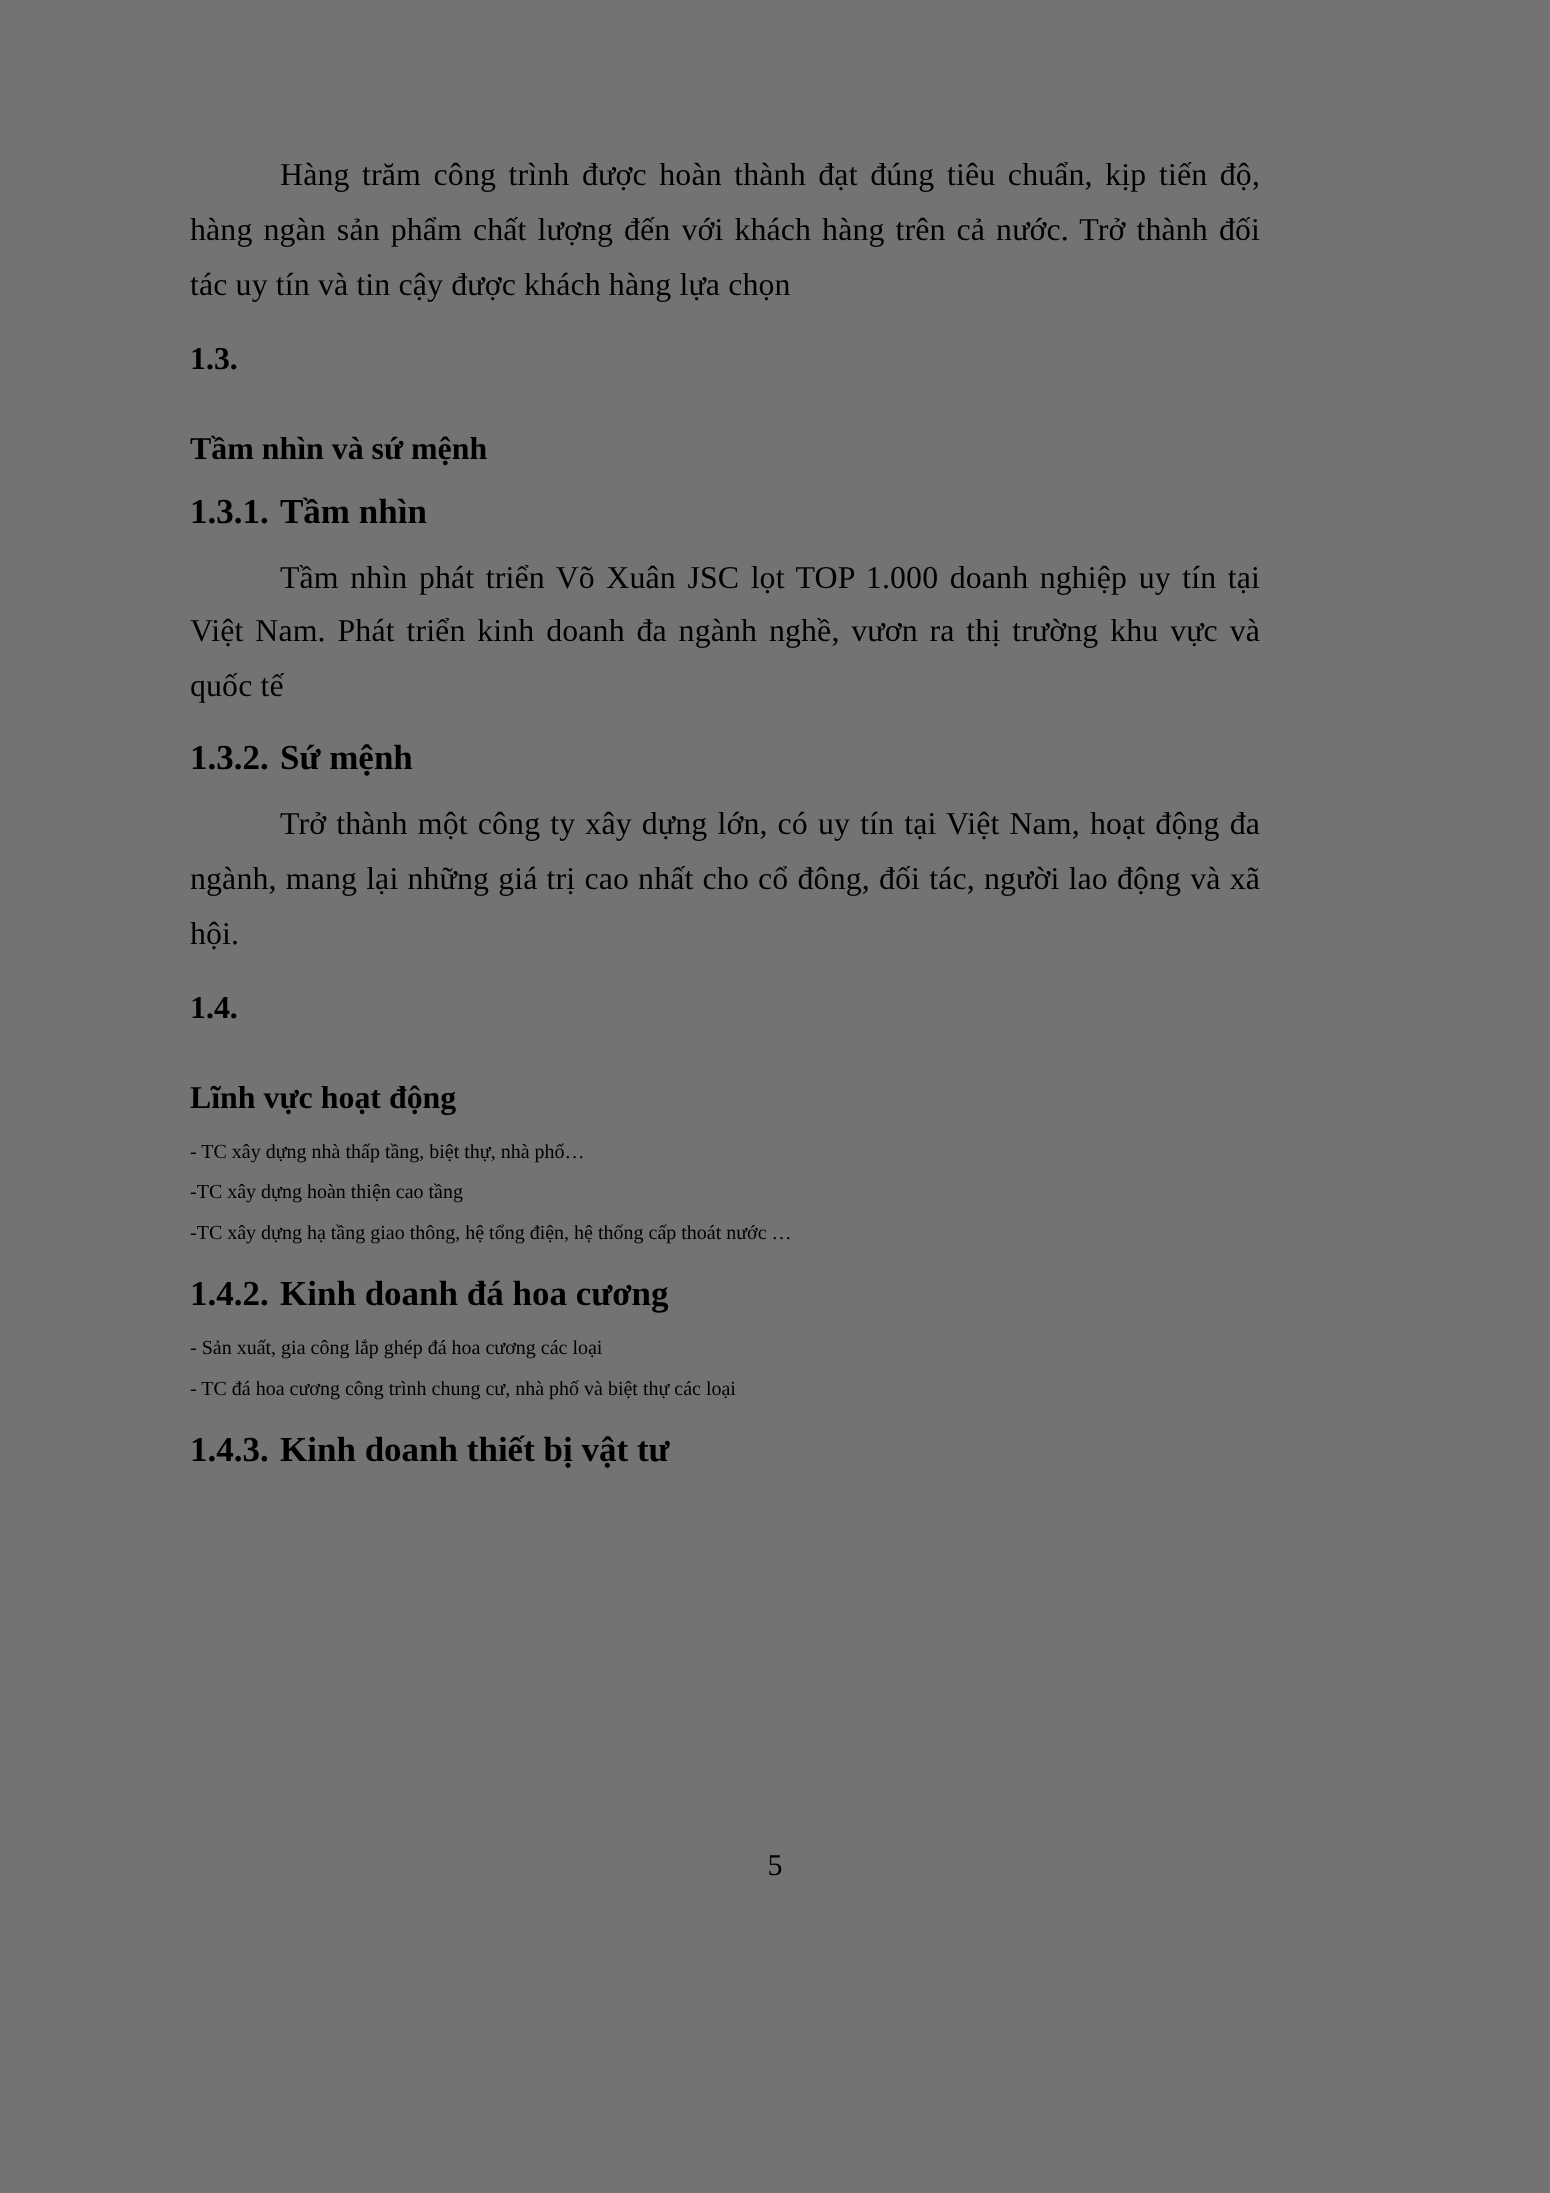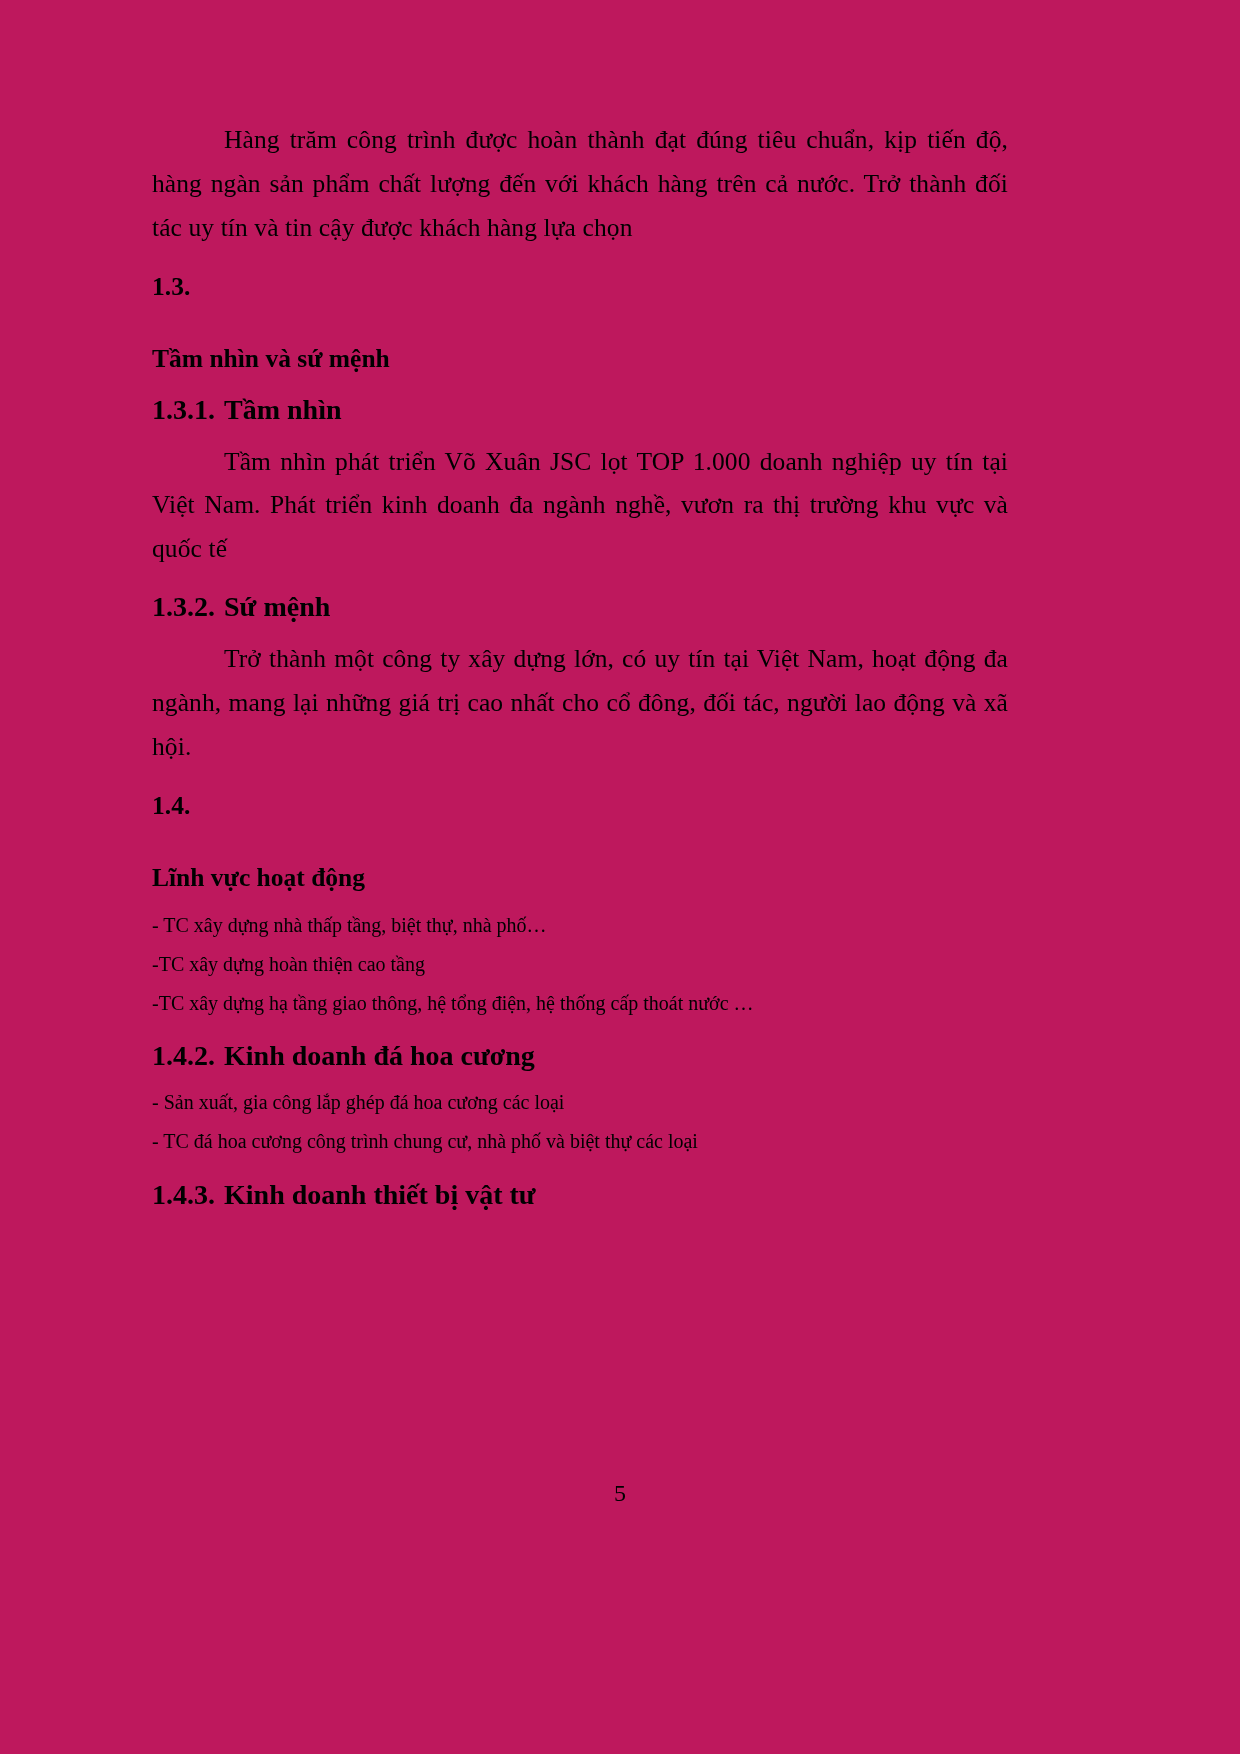--- a/index.html
+++ b/index.html
@@ -4,21 +4,21 @@
 <style>
   html, body {
     margin: 0;
     padding: 0;
     background: #ffffff;
   }
   .page {
     position: relative;
     width: 1240px;
     height: 1754px;
-    background: #be185d;
+    background: #737373;
     margin: 0 auto;
     font-family: "Liberation Serif", "DejaVu Serif", serif;
     color: #000000;
     box-sizing: border-box;
   }
   .content {
     position: absolute;
     left: 152px;
     top: 118px;
     width: 856px;
@@ -53,21 +53,21 @@
     margin-top: 20px;
     margin-bottom: 14px;
     display: flex;
     align-items: baseline;
   }
   .h3 .num {
     width: 72px;
     flex: 0 0 72px;
   }
   .bullet {
-    font-size: 20px;
+    font-size: 16px;
     line-height: 1.66;
     margin-bottom: 6px;
     text-align: left;
   }
   .bullet-group {
     margin-bottom: 14px;
   }
   .bullet-group.spaced .bullet {
     margin-bottom: 18px;
   }

